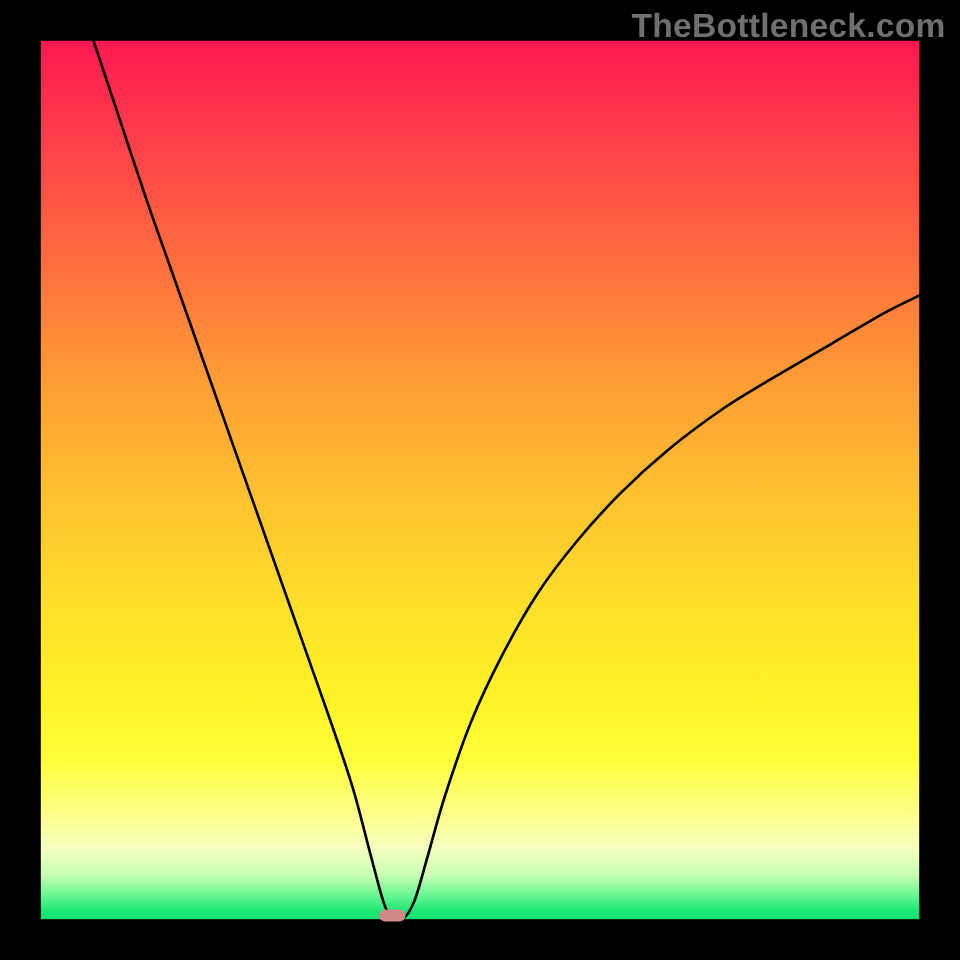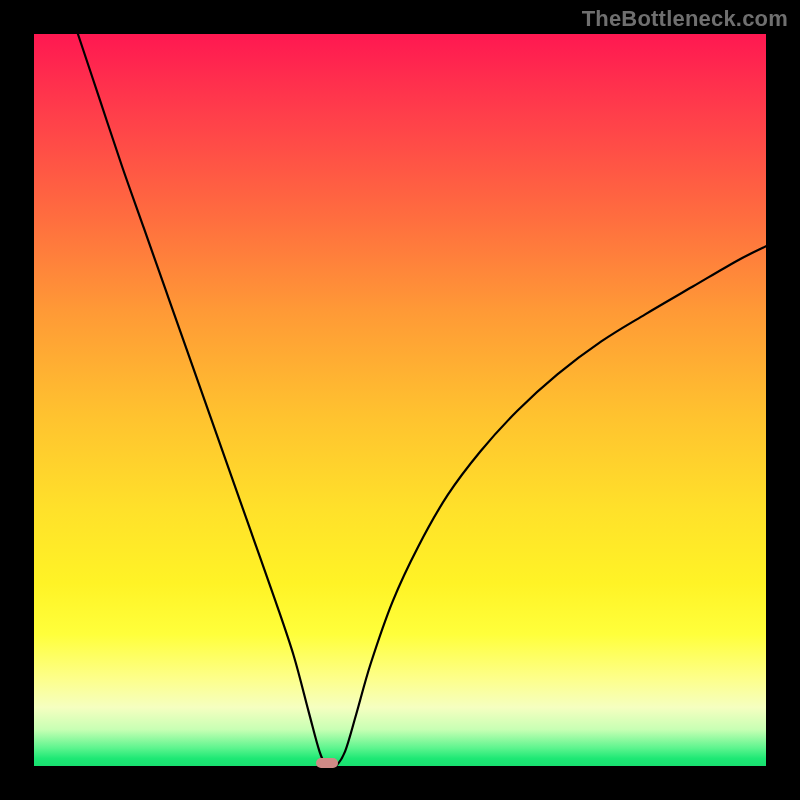--- a/index.html
+++ b/index.html
@@ -39,21 +39,21 @@
       #5ff58f 97.5%,
       #1de874 99%,
       #18e070 100%
     );
   }
   .watermark {
     position: absolute;
     top: 6px;
     right: 12px;
     color: #6f6f6f;
-    font-size: 22px;
+    font-size: 28px;
     font-weight: 600;
     letter-spacing: 0.2px;
     user-select: none;
     pointer-events: none;
   }
   .curve-svg {
     position: absolute;
     left: 0;
     top: 0;
     width: 732px;

